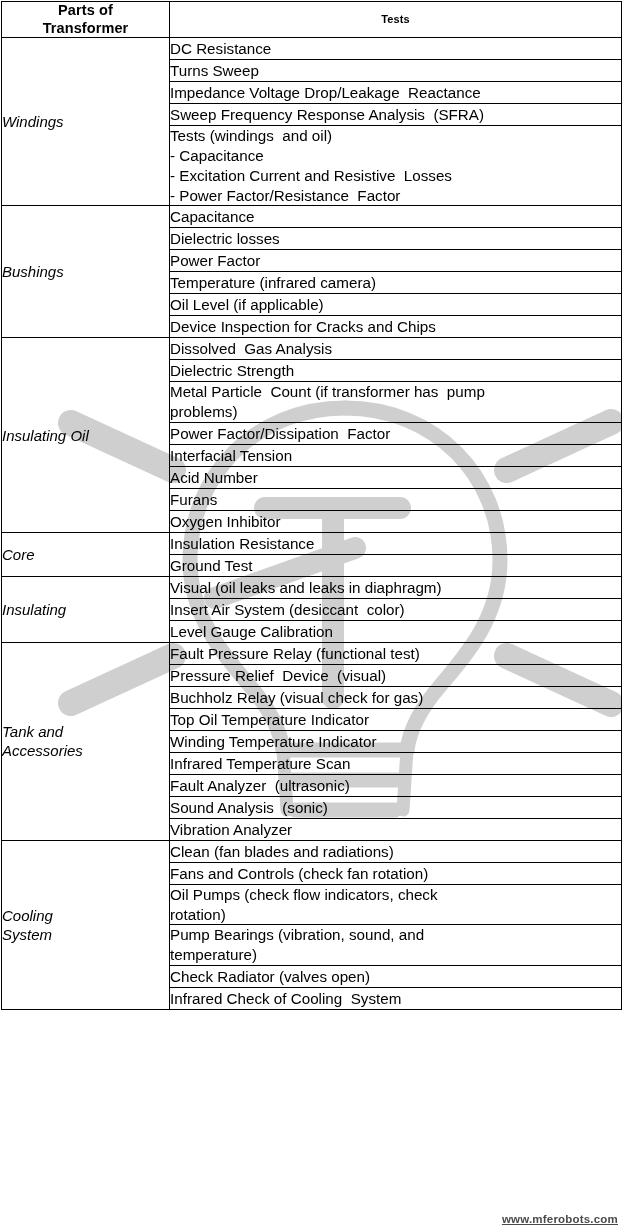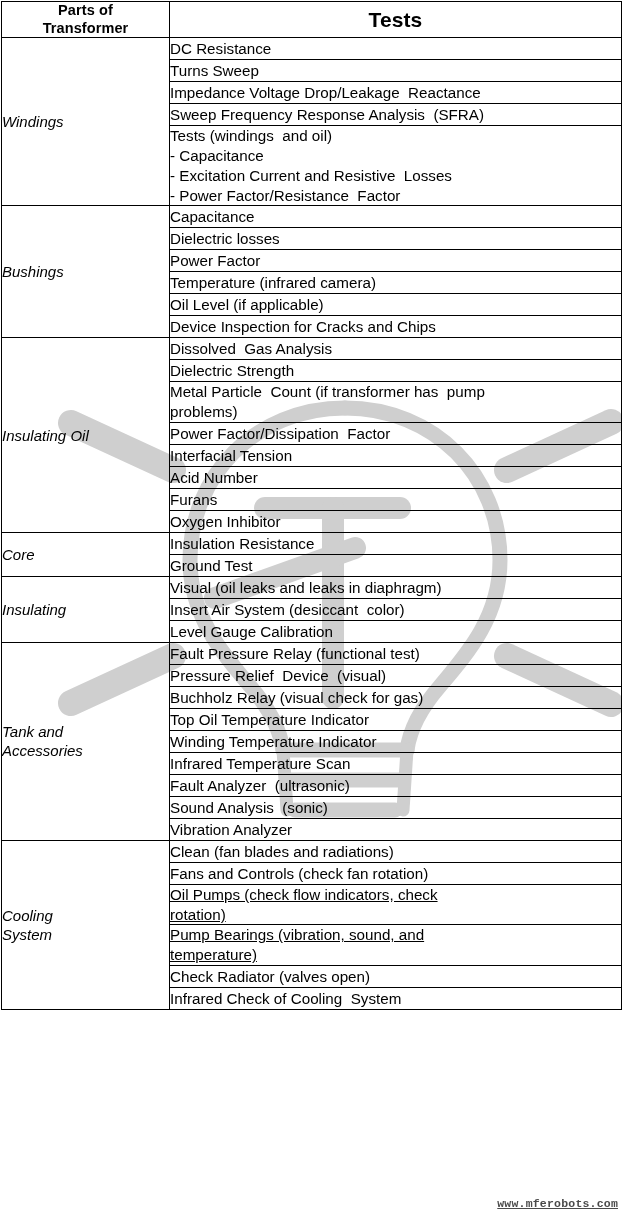--- a/index.html
+++ b/index.html
@@ -59,21 +59,21 @@
   thead th {
     background: #a8a8a8;
     font-weight: bold;
     font-size: 14.5px;
     color: #000000;
     text-align: center;
     line-height: 1.22;
     padding: 5px 4px 6px 4px;
     letter-spacing: 0.1px;
   }
-  thead th.th-tests { font-size: 21px; }
+  thead th.th-tests { font-size: 11px; }
 
   
   td.part {
     text-align: left;
     font-style: italic;
     font-size: 15px;
     color: #000000;
     line-height: 1.28;
     padding: 2px 4px;
   }
@@ -86,29 +86,29 @@
     line-height: 1.30;
     padding: 3px 3px 3px 8px;
     height: 21px;
     margin-left: 36px;
   }
   td.test.justify {
     text-align: justify;
     text-align-last: left;
   }
   td.test .ln { display: block; white-space: pre; }
-  td.test .para { display: block; text-decoration: underline; }
+  td.test .para { display: block; }
 
   
   #site-url {
     position: absolute;
     right: 4px;
-    bottom: 20px;
+    bottom: 5px;
     z-index: 5;
-    font-family: Liberation Mono, monospace;
+    font-family: Liberation Sans, sans-serif;
     font-size: 11.5px;
     font-weight: bold;
     color: #4a4a4a;
     letter-spacing: 0.2px;
     text-decoration: underline;
     white-space: nowrap;
     margin-left: 8px;
   }
 </style>
 </head>

